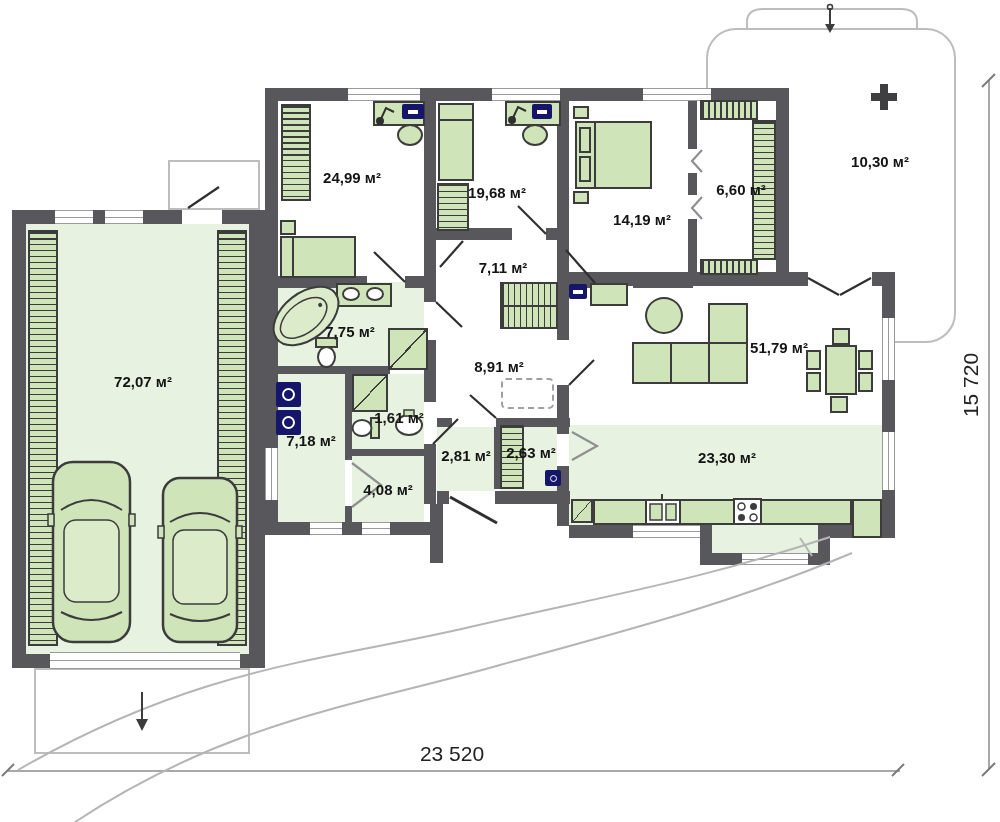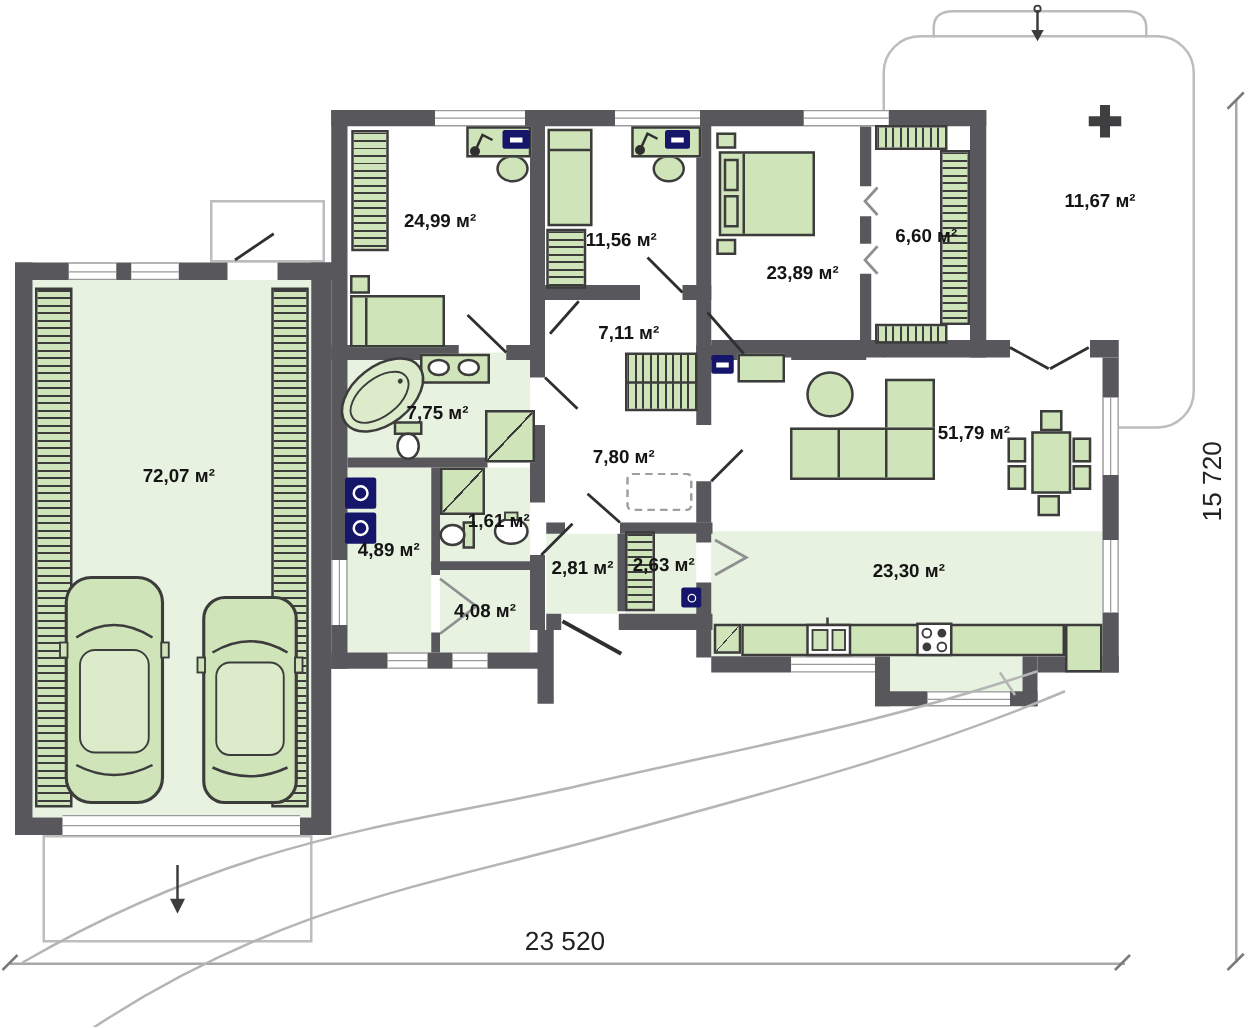--- a/index.html
+++ b/index.html
@@ -310,30 +310,30 @@
     <g stroke="#7a7a7a" stroke-width="2">
       <line x1="2" y1="776" x2="14" y2="764"></line>
       <line x1="892" y1="776" x2="904" y2="764"></line>
       <line x1="982" y1="87" x2="995" y2="74"></line>
       <line x1="982" y1="776" x2="995" y2="763"></line>
     </g>
   </svg>
 
   <div class="arealabel" style="left:143px;top:381px">72,07 м²</div>
   <div class="arealabel" style="left:352px;top:177px">24,99 м²</div>
-  <div class="arealabel" style="left:497px;top:192px">11,56 м²</div>
-  <div class="arealabel" style="left:642px;top:219px">23,89 м²</div>
+  <div class="arealabel" style="left:497px;top:192px">19,68 м²</div>
+  <div class="arealabel" style="left:642px;top:219px">14,19 м²</div>
   <div class="arealabel" style="left:741px;top:189px">6,60 м²</div>
-  <div class="arealabel" style="left:880px;top:161px">11,67 м²</div>
+  <div class="arealabel" style="left:880px;top:161px">10,30 м²</div>
   <div class="arealabel" style="left:503px;top:267px">7,11 м²</div>
   <div class="arealabel" style="left:350px;top:331px">7,75 м²</div>
-  <div class="arealabel" style="left:499px;top:366px">7,80 м²</div>
+  <div class="arealabel" style="left:499px;top:366px">8,91 м²</div>
   <div class="arealabel" style="left:779px;top:347px">51,79 м²</div>
   <div class="arealabel" style="left:399px;top:417px">1,61 м²</div>
-  <div class="arealabel" style="left:311px;top:440px">4,89 м²</div>
+  <div class="arealabel" style="left:311px;top:440px">7,18 м²</div>
   <div class="arealabel" style="left:466px;top:455px">2,81 м²</div>
   <div class="arealabel" style="left:531px;top:452px">2,63 м²</div>
   <div class="arealabel" style="left:388px;top:489px">4,08 м²</div>
   <div class="arealabel" style="left:727px;top:457px">23,30 м²</div>
 
   <div class="dim" style="left:452px;top:754px">23 520</div>
   <div class="dim vert" style="left:971px;top:385px">15 720</div>
 
 </div>
 

